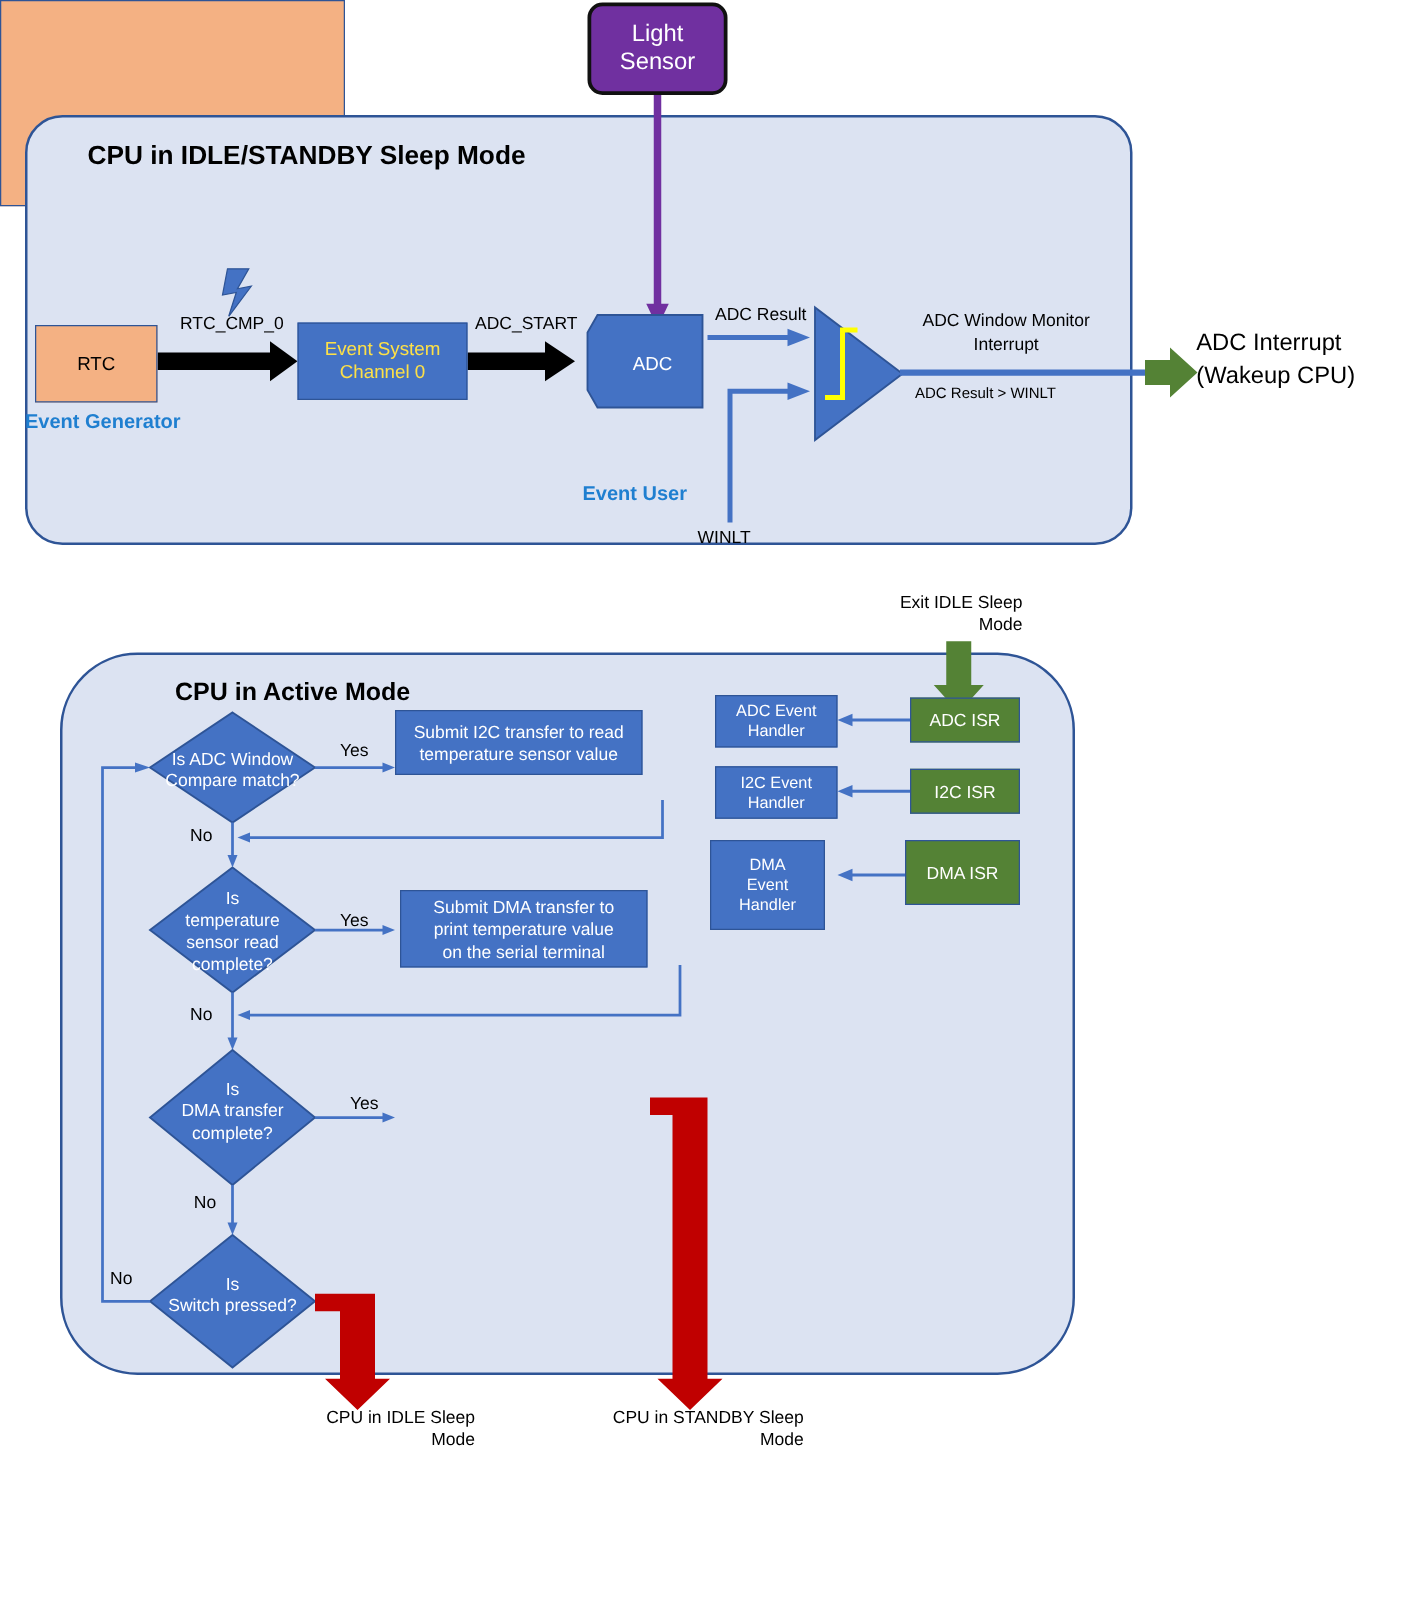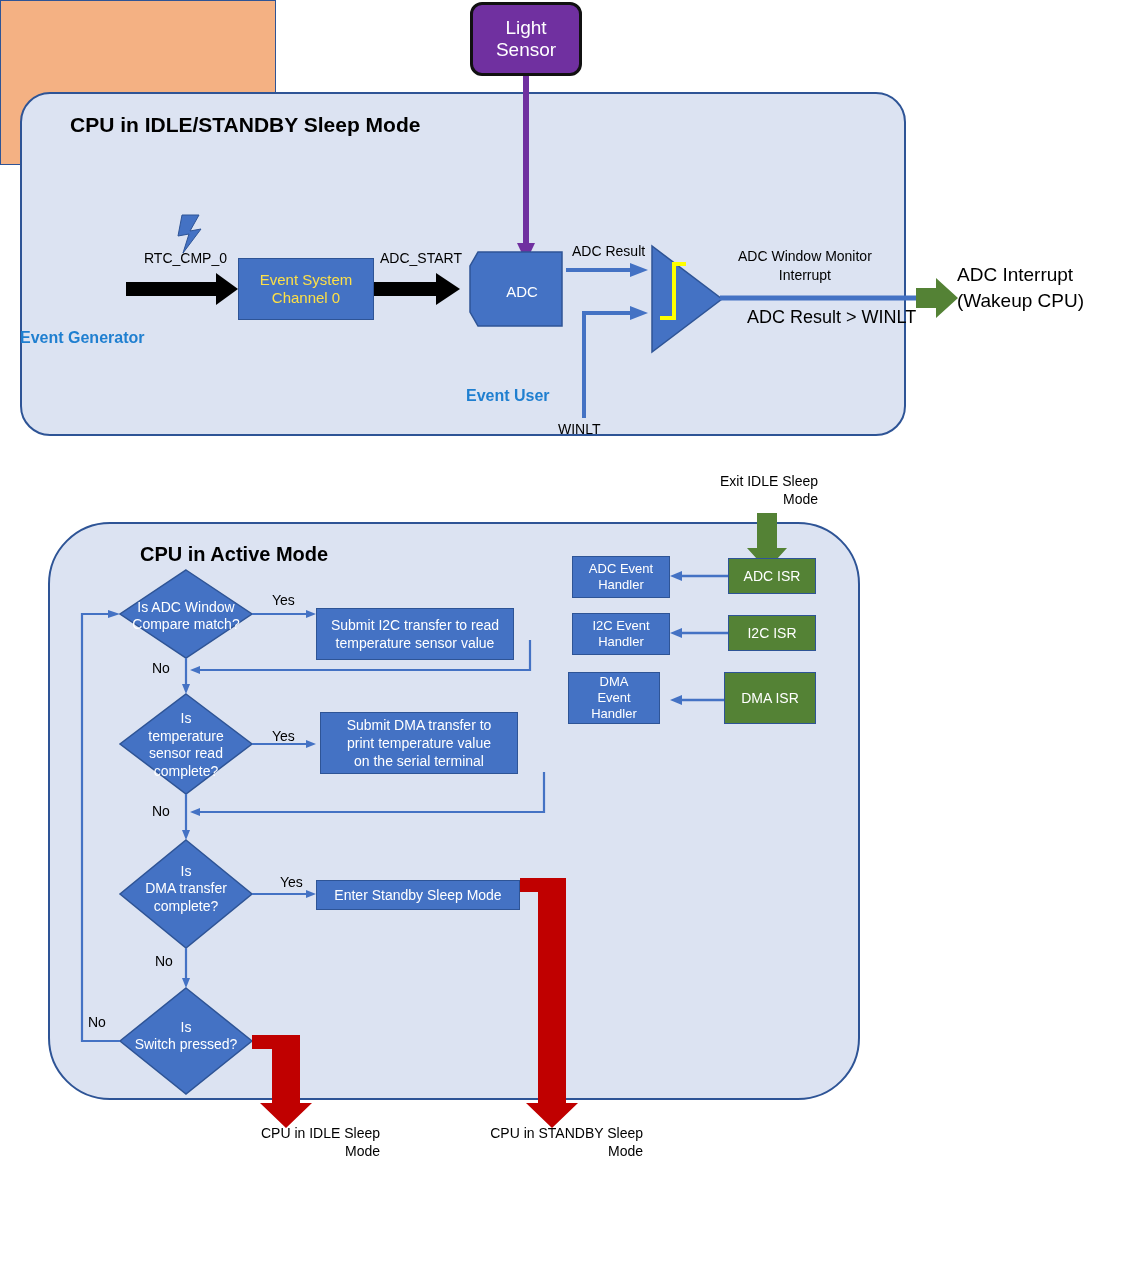--- a/index.html
+++ b/index.html
@@ -61,21 +61,21 @@
     font-size: 15px; line-height: 1.2; flex-direction: column;
   }
 
   
   .lbl { position: absolute; color: #000000; white-space: nowrap; }
   #gen-event-note { left: 100px; top: 158px; font-size: 16px; line-height: 1.35; text-align: center; }
   #rtc-cmp-lbl { left: 144px; top: 250px; font-size: 14px; }
   #adc-start-lbl { left: 380px; top: 250px; font-size: 14px; }
   #adc-result-lbl { left: 572px; top: 243px; font-size: 14px; }
   #win-mon-lbl { left: 738px; top: 247px; font-size: 14px; line-height: 1.35; text-align: center; }
-  #adc-gt-lbl { left: 732px; top: 307px; font-size: 18px; margin-left: 15px; }
+  #adc-gt-lbl { left: 732px; top: 307px; font-size: 12px; }
   #winlt-lbl { left: 558px; top: 421px; font-size: 14px; }
   #adc-int-lbl { left: 957px; top: 262px; font-size: 19px; line-height: 1.35; }
   .blue-caption { position: absolute; font-weight: bold; color: #1F7FD0; white-space: nowrap; text-align: right; }
   #event-gen-cap { left: 20px; top: 329px; font-size: 16px; }
   #event-user-cap { left: 466px; top: 387px; font-size: 16px; }
   #adc-text { position: absolute; left: 478px; top: 283px; width: 88px; text-align: center; color: #fff; font-size: 15px; }
 
   
   .diamond-label {
     position: absolute; color: #ffffff; text-align: center;
@@ -245,20 +245,23 @@
   </svg>
 
   <div class="group-title" id="idle-title">CPU in IDLE/STANDBY Sleep Mode</div>
 
   <div class="node" id="light-sensor">
     <span>Light</span>
     <span>Sensor</span>
   </div>
 
 
+  <div class="node" id="rtc-block">
+    <span>RTC</span>
+  </div>
   <div class="blue-caption" id="event-gen-cap">Event Generator</div>
 
   <div class="lbl" id="rtc-cmp-lbl">RTC_CMP_0</div>
 
   <div class="node blue-box" id="event-sys-block">
     <span>Event System</span>
     <span>Channel 0</span>
   </div>
 
   <div class="lbl" id="adc-start-lbl">ADC_START</div>
@@ -292,32 +295,31 @@
 Switch pressed?</div>
 
   <div class="flow-lbl" style="left:272px; top:592px;">Yes</div>
   <div class="flow-lbl" style="left:152px; top:660px;">No</div>
   <div class="flow-lbl" style="left:272px; top:728px;">Yes</div>
   <div class="flow-lbl" style="left:152px; top:803px;">No</div>
   <div class="flow-lbl" style="left:280px; top:874px;">Yes</div>
   <div class="flow-lbl" style="left:155px; top:953px;">No</div>
   <div class="flow-lbl" style="left:88px; top:1014px;">No</div>
 
-  <div class="proc-box" style="left:316px; top:608px; width:198px; height:52px; white-space:pre-line;">Submit I2C transfer to read
+  <div class="proc-box" style="left:316px; top:568px; width:198px; height:52px; white-space:pre-line;">Submit I2C transfer to read
 temperature sensor value</div>
   <div class="proc-box" style="left:320px; top:712px; width:198px; height:62px; white-space:pre-line;">Submit DMA transfer to
 print temperature value
 on the serial terminal</div>
-  <div class="proc-box" style="left:316px; top:880px; width:204px; height:30px;">Enter Standby Sleep Mode</div>
 
   <div class="handler-box" style="left:572px; top:556px; width:98px; height:42px; white-space:pre-line;">ADC Event
 Handler</div>
   <div class="handler-box" style="left:572px; top:613px; width:98px; height:42px; white-space:pre-line;">I2C Event
 Handler</div>
-  <div class="handler-box" style="left:568px; top:672px; width:92px; height:52px; white-space:pre-line;">DMA
+  <div class="handler-box" style="left:568px; top:672px; width:92px; height:72px; white-space:pre-line;">DMA
 Event
 Handler</div>
 
   <div class="green-box" style="left:728px; top:558px; width:88px; height:36px;">ADC ISR</div>
   <div class="green-box" style="left:728px; top:615px; width:88px; height:36px;">I2C ISR</div>
   <div class="green-box" style="left:724px; top:672px; width:92px; height:52px;">DMA ISR</div>
 
   <div class="out-lbl" style="left:236px; top:1124px; width:144px;">CPU in IDLE
 Sleep Mode</div>
   <div class="out-lbl" style="left:483px; top:1124px; width:160px;">CPU in STANDBY

